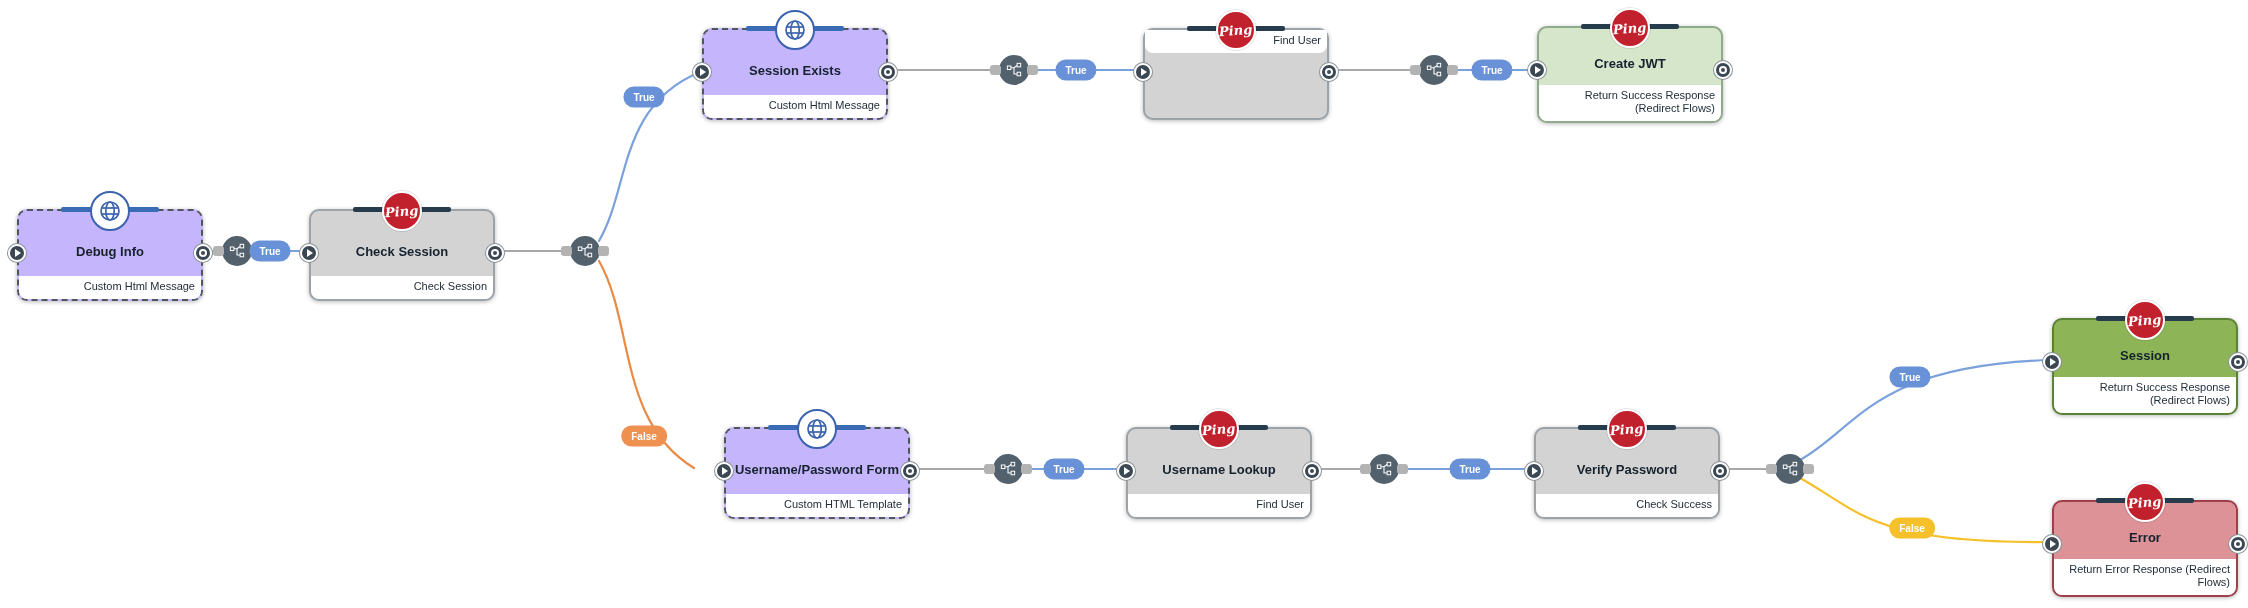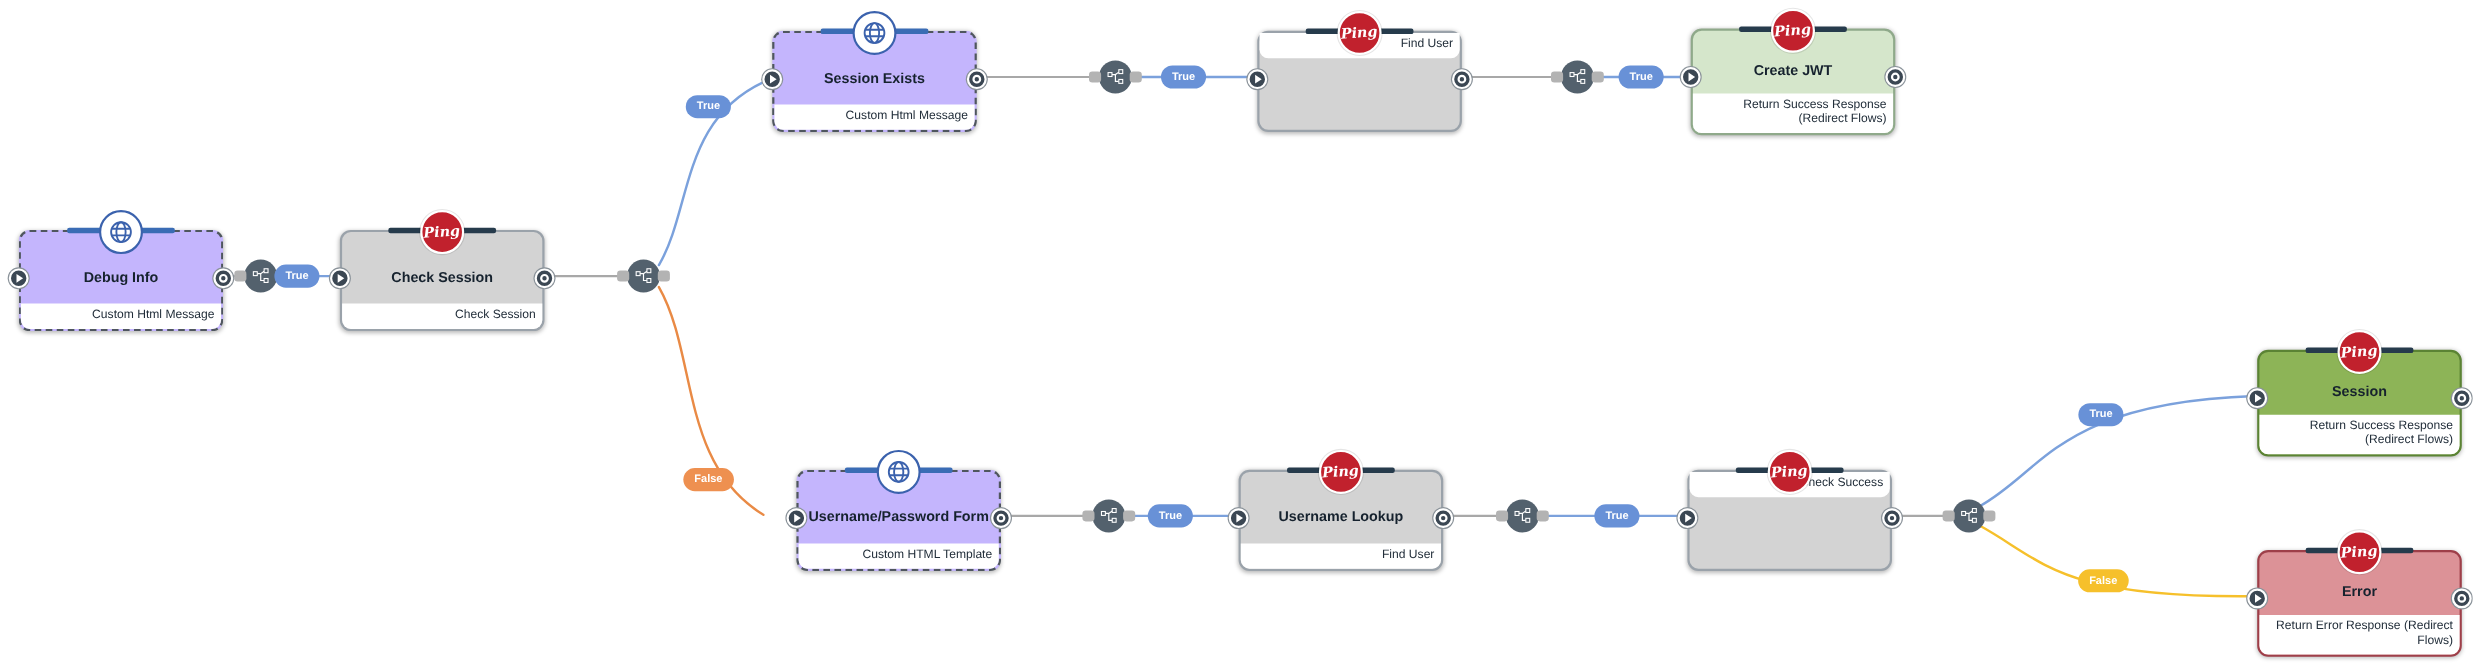--- a/index.html
+++ b/index.html
@@ -268,20 +268,23 @@
     <span class="port out">
         <i class="ring"></i>
       </span>
   </div>
 
   <div class="node v-gray" style="left:1534px;top:427px;width:186px;height:92px">
     <span class="bar bar-navy"></span>
     <span class="icon-circle ping">
         <span class="ping-text">Ping</span>
       </span>
+    <div class="body">
+        <div class="title">Verify Password</div>
+      </div>
     <div class="footer">Check Success</div>
     <span class="port in">
         <i class="tri"></i>
       </span>
     <span class="port out">
         <i class="ring"></i>
       </span>
   </div>
 
   <div class="node v-green" style="left:2052px;top:318px;width:186px;height:97px">

